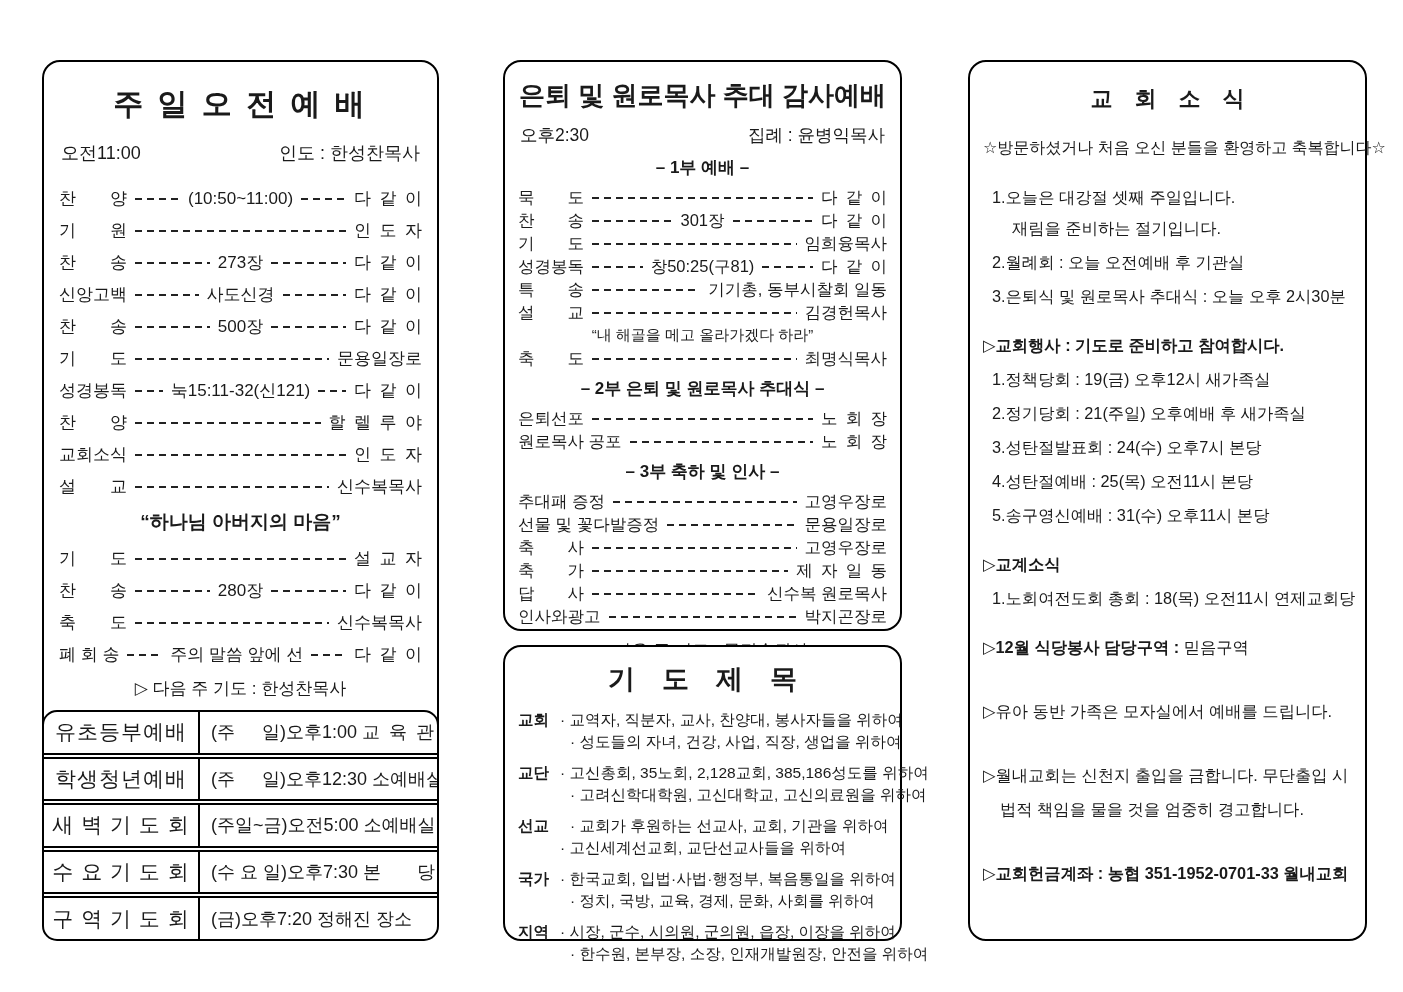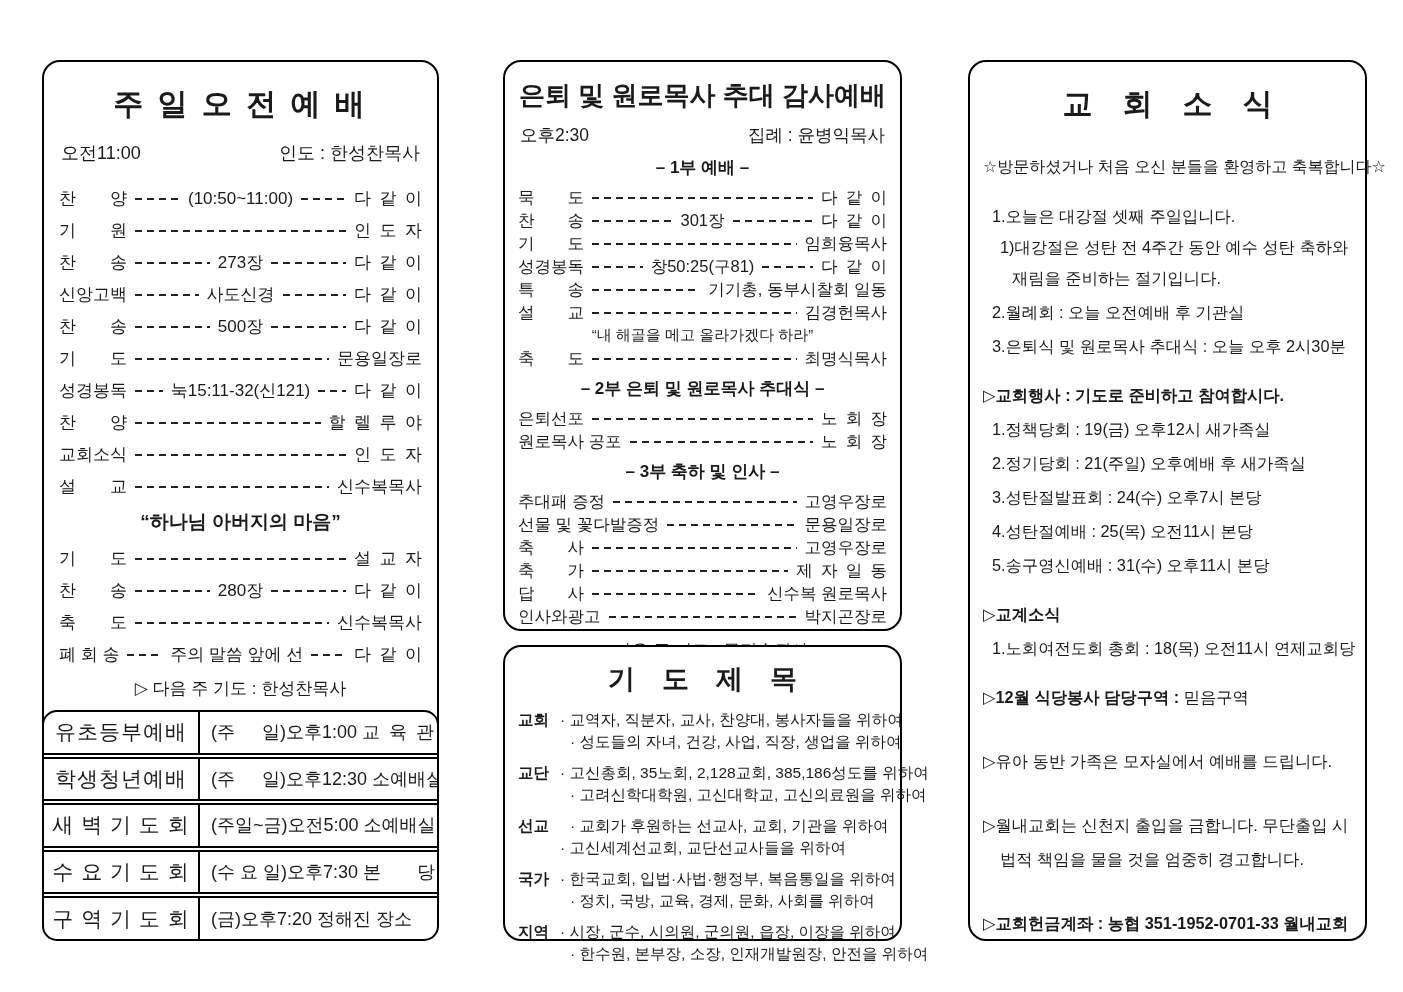--- a/index.html
+++ b/index.html
@@ -64,21 +64,21 @@
   #prayer-box { left: 503px; top: 645px; width: 399px; height: 296px; padding: 8px 13px; }
   #prayer-box .panel-title { font-size: 27px; font-weight: bold; text-align: center; white-space: nowrap; margin: 6px 0 13px; }
   .prayer-group { display: flex; font-size: 15.5px; line-height: 20px; margin-bottom: 9px; }
   .prayer-cat { flex: none; width: 42px; font-weight: bold; }
   .prayer-lines { flex: 1; }
   .prayer-line { white-space: nowrap; margin-bottom: 2px; }
   .prayer-line.cont { margin-left: 10px; }
 
   
   #news-box { left: 968px; top: 60px; width: 399px; height: 881px; padding: 12px 13px; }
-  #news-box .panel-title { font-size: 30px; font-weight: bold; text-align: center; white-space: nowrap; margin: 10px 0 32px; }
+  #news-box .panel-title { font-size: 22px; font-weight: bold; text-align: center; white-space: nowrap; margin: 10px 0 24px; }
   .welcome-line { font-size: 16px; text-align: center; white-space: nowrap; margin-bottom: 4px; }
   .news-line { font-size: 16.3px; line-height: 22px; white-space: nowrap; margin-top: 9px; }
   .news-line .b { font-weight: bold; }
   .news-line .b:empty, .news-line .t:empty { display: none; }
   .news-line.num  { margin-left: 9px; }
   .news-line.ind1 { margin-left: 17px; }
   .news-line.ind2 { margin-left: 29px; }
   .news-line.mt   { margin-top: 12px; }
   .news-line.mt-xl { margin-top: 27px; }
   .news-line.mt-xxl { margin-top: 42px; }
@@ -409,21 +409,20 @@
       </div>
   </section>
 
   <section class="box" id="news-box">
     <h1 class="panel-title">교　회　소　식</h1>
     <div class="welcome-line">☆방문하셨거나 처음 오신 분들을 환영하고 축복합니다☆</div>
     <div>
 
         <p class="news-line num mt-xl"><span class="t">1.오늘은 대강절 셋째 주일입니다.</span></p>
 
-        <p class="news-line ind1"><span class="t">1)대강절은 성탄 전 4주간 동안 예수 성탄 축하와</span></p>
 
         <p class="news-line ind2"><span class="t">재림을 준비하는 절기입니다.</span></p>
 
         <p class="news-line num mt"><span class="t">2.월례회 : 오늘 오전예배 후 기관실</span></p>
 
         <p class="news-line num mt"><span class="t">3.은퇴식 및 원로목사 추대식 : 오늘 오후 2시30분</span></p>
 
         <p class="news-line mt-xl"><span class="b">▷교회행사 : 기도로 준비하고 참여합시다.</span></p>
 
         <p class="news-line num mt"><span class="t">1.정책당회 : 19(금) 오후12시 새가족실</span></p>

